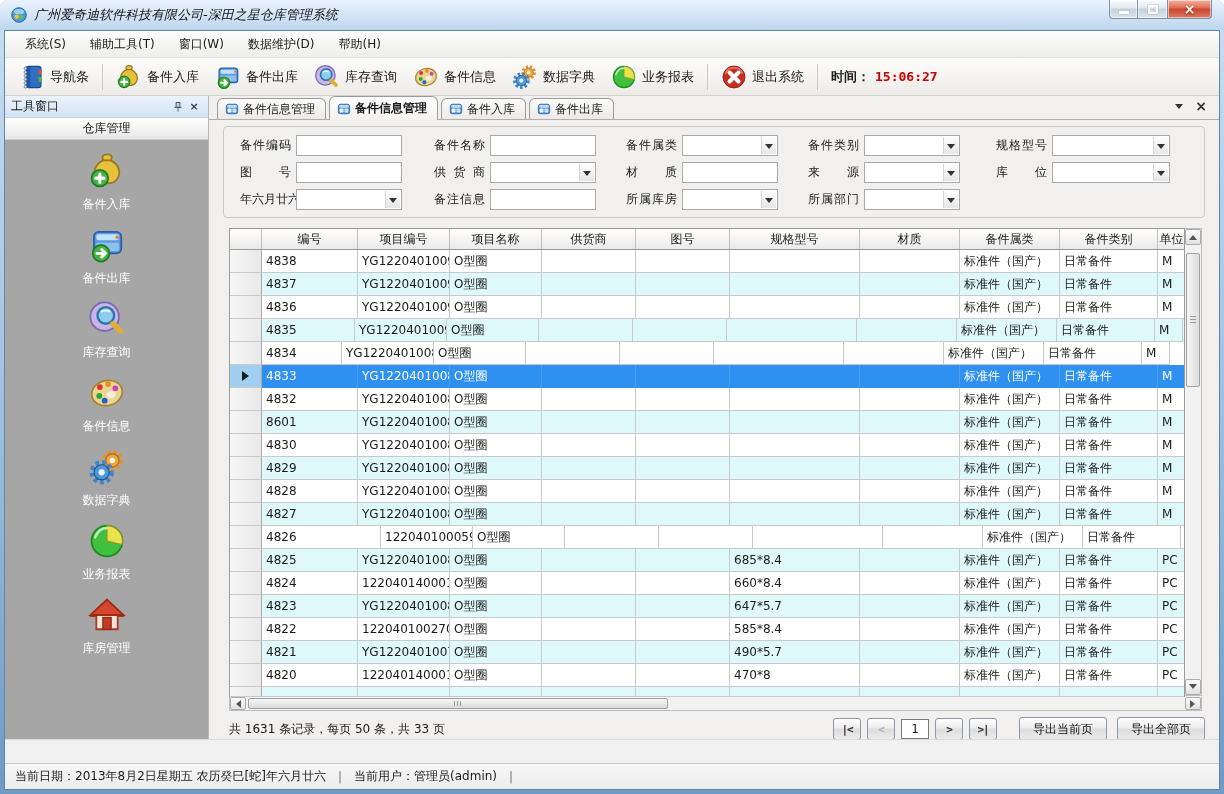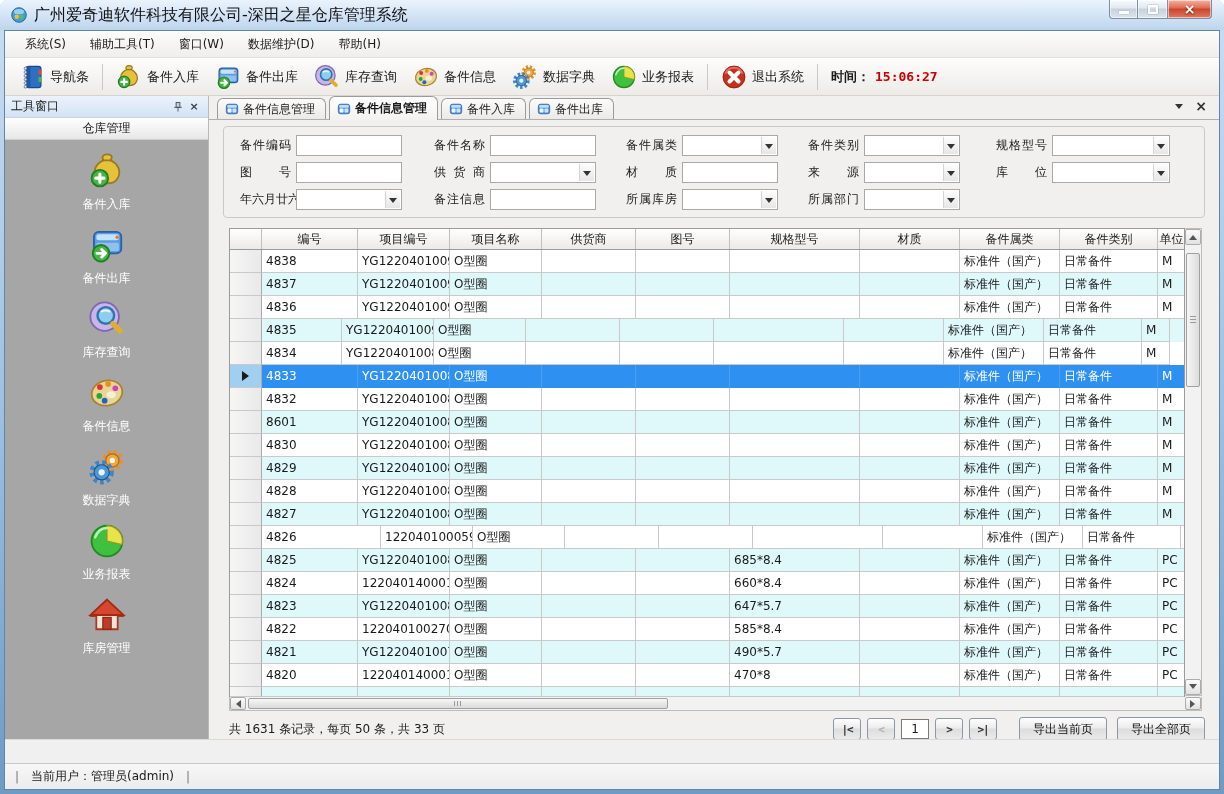--- a/index.html
+++ b/index.html
@@ -2,21 +2,21 @@
 <html style="--accent: #2E90F0; --cyan: #DFF9FB; --time-red: #CC0000; --side-gray: #A6A6A6;"><head>
 <meta charset="utf-8">
 <style>
   * { box-sizing: border-box; margin: 0; padding: 0; }
   html,body { width:1224px; height:794px; font-family:"DejaVu Sans","Liberation Sans",sans-serif; font-size:12px; color:#1A1A1A; }
   .frame { position:relative; width:1224px; height:794px; background:linear-gradient(180deg,#CBDEF1,#9CBEDE 55%,#6E9AC4); border-radius:7px 7px 0 0; overflow:hidden; }
 
   
   .titlebar { height:30px; display:flex; align-items:center; padding:0 10px; gap:6px; background:linear-gradient(180deg,#EAF3FC,#D6E6F7 45%,#BDD5EC 100%); }
   .appico { width:18px; height:18px; display:flex; }
-  .wtitle { font-size:16px; color:#111; }
+  .wtitle { font-size:13px; color:#111;font-style:italic; }
   .winbtns { position:absolute; top:0; right:12px; display:flex; z-index:5; }
   .wbtn { width:29px; height:19px; border:1px solid #7A8FA5; border-top:none; display:flex; align-items:center; justify-content:center; background:linear-gradient(#F8FBFD,#DFE8F0 45%,#C6D1DC 50%,#DCE5EE); box-shadow:inset 0 0 0 1px rgba(255,255,255,.55); }
   .wbtn.min { border-radius:0 0 0 4px; }
   .wbtn.max { border-left:none; border-right:none; }
   .wbtn.close { width:45px; border-radius:0 0 4px 0; background:linear-gradient(#F6B3A1,#E06A50 45%,#C94430 50%,#DE7A60); }
   .g-min { width:10px; height:3px; background:#FFF; box-shadow:0 0 1px #49617A; margin-top:6px; }
   .g-max { width:10px; height:9px; border:2px solid #FFF; box-shadow:0 0 1px #49617A; background:transparent; }
   .g-x { color:#FFF; font-weight:bold; font-size:14px; line-height:14px; text-shadow:0 1px 2px #7A1808; }
 
   
@@ -496,21 +496,21 @@
                 <div class="cell" style="width:94px"></div>
                 <div class="cell" style="width:94px"></div>
                 <div class="cell" style="width:130px"></div>
                 <div class="cell" style="width:100px"></div>
                 <div class="cell" style="width:100px">标准件（国产）</div>
                 <div class="cell" style="width:98px">日常备件</div>
                 <div class="cell" style="width:28px">M</div>
               </div>
               <div class="row alt">
                 <div class="selcell"></div>
-                <div class="cell" style="width:80px">4835</div>
+                <div class="cell" style="width:93px">4835</div>
                 <div class="cell" style="width:92px">YG12204010090</div>
                 <div class="cell" style="width:92px">O型圈</div>
                 <div class="cell" style="width:94px"></div>
                 <div class="cell" style="width:94px"></div>
                 <div class="cell" style="width:130px"></div>
                 <div class="cell" style="width:100px"></div>
                 <div class="cell" style="width:100px">标准件（国产）</div>
                 <div class="cell" style="width:98px">日常备件</div>
                 <div class="cell" style="width:28px">M</div>
               </div>
@@ -755,18 +755,19 @@
             <button class="pbtn">&gt;|</button>
           </div>
           <button class="btn exp first">导出当前页</button>
           <button class="btn exp">导出全部页</button>
         </div>
       </div>
     </div>
 
     <div class="bottomstrip"></div>
     <div class="statusbar">
+      <span>当前日期：2013年8月2日星期五 农历癸巳[蛇]年六月廿六</span>
       <span class="sbsep">|</span>
       <span>当前用户：管理员(admin)</span>
       <span class="sbsep">|</span>
     </div>
   </div>
 </div>
 
 </body></html>

